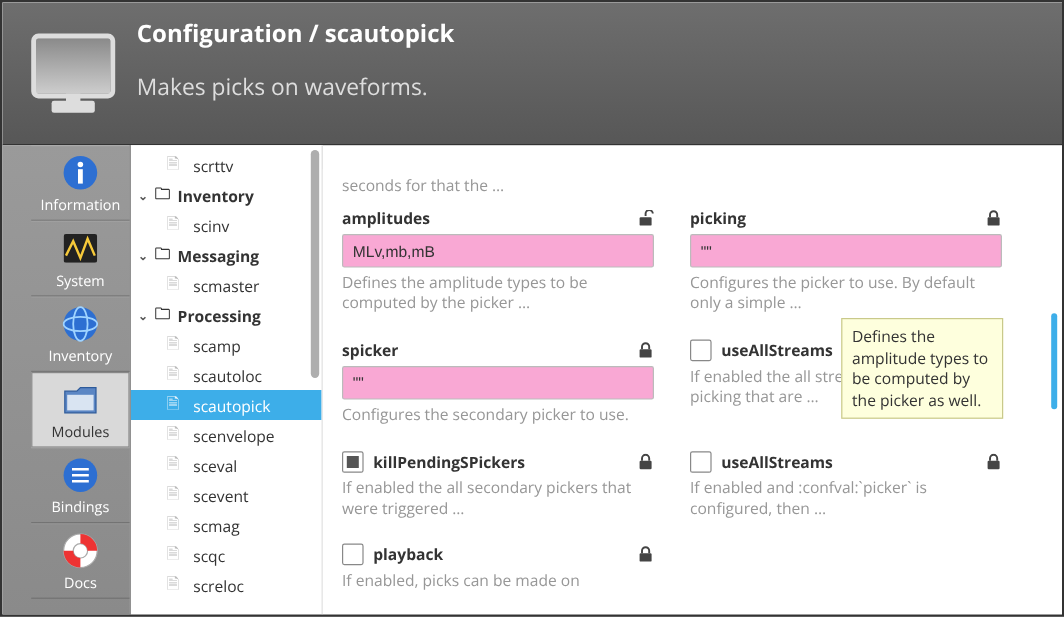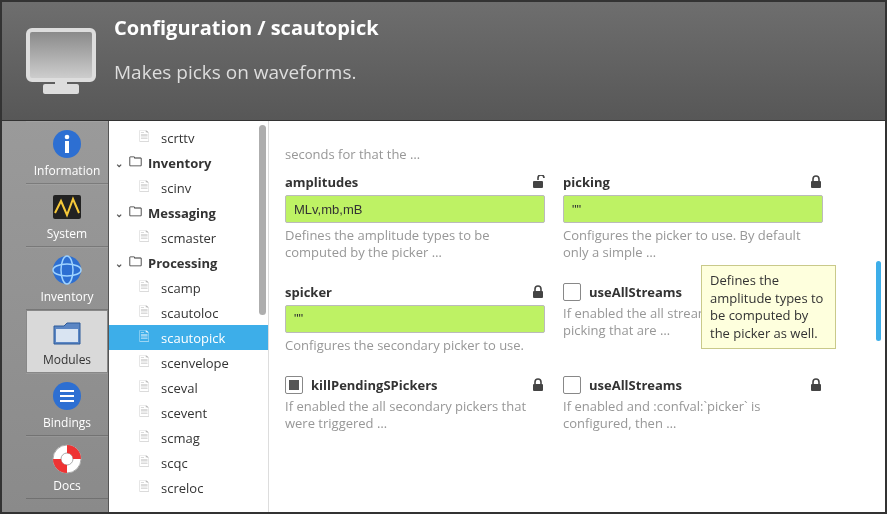--- a/index.html
+++ b/index.html
@@ -21,27 +21,27 @@
 .tree-row { display: flex; align-items: center; height: 25px; padding-left: 6px; white-space: nowrap; cursor: pointer; }
 .tree-row.cat { font-weight: bold; }
 .tree-row.leaf { padding-left: 30px; }
 .tree-row .arrow { width: 14px; font-size: 10px; color: #555; }
 .tree-row .doc-icon { width: 16px; margin-right: 6px; color: #bbb; }
 .tree-row.selected { background: #3daee9; color: #fff; }
 .tree-row.selected .doc-icon { color: #e8f4fb; }
 .content { flex: 1; background: #fff; padding: 0 16px 8px 16px; overflow: hidden; position: relative; font-size: 13px; color: #444; margin-top: 20px; }
 .content-scrollbar { position: absolute; right: 4px; top: 120px; width: 5px; height: 80px; background: #3daee9; border-radius: 3px; }
 .truncated-top { color: #979797; padding: 4px 0 10px 0; }
-.params { display: flex; flex-wrap: wrap; gap: 22px 18px; }
+.params { display: flex; flex-wrap: wrap; gap: 22px 30px; }
 .param { width: 260px; }
 .param-head { display: flex; align-items: center; justify-content: space-between; font-weight: bold; color: #333; margin-bottom: 4px; }
 .param-head .chk { width: 18px; height: 18px; border: 1px solid #888; border-radius: 2px; margin-right: 8px; display: flex; align-items: center; justify-content: center; }
 .param-head .chk.tri::after { content: ""; width: 10px; height: 10px; background: #555; }
 .lock { width: 14px; height: 14px; color: #444; flex-shrink: 0; }
-.param-input { width: 100%; height: 28px; border: 1px solid #bbb; border-radius: 2px; padding: 0 8px; font-size: 13px; color: #333; background: #bef264; }
+.param-input { width: 100%; height: 28px; border: 1px solid #bbb; border-radius: 2px; padding: 0 8px; font-size: 13px; color: #333; background: #f9a8d4; }
 .param-desc { color: #979797; font-size: 13px; margin-top: 4px; line-height: 1.3; }
 .tooltip { position: absolute; left: 432px; top: 124px; width: 135px; background: #feffdd; border: 1px solid #c9c98a; padding: 6px 8px; font-size: 13px; color: #333; line-height: 1.35; z-index: 50; }
 .left-head { display: flex; align-items: center; }
 svg { display: block; }
 </style>
 </head>
 <body>
 
 <div class="header">
   <div class="header-icon">
@@ -271,18 +271,33 @@
           <span class="lock">
               <svg width="14" height="14">
                 <rect x="2" y="6" width="10" height="7" rx="1" fill="#444"></rect>
                 <path d="M4 6 V4 a3 3 0 0 1 6 0 V6" fill="none" stroke="#444" stroke-width="1.6"></path>
               </svg>
             </span>
         </div>
         <div class="param-desc">If enabled and :confval:`picker` is configured, then …</div>
       </div>
 
+      <div class="param">
+        <div class="param-head">
+          <span class="left-head">
+              <span class="chk"></span>
+              <span>playback</span>
+            </span>
+          <span class="lock">
+              <svg width="14" height="14">
+                <rect x="2" y="6" width="10" height="7" rx="1" fill="#444"></rect>
+                <path d="M4 6 V4 a3 3 0 0 1 6 0 V6" fill="none" stroke="#444" stroke-width="1.6"></path>
+              </svg>
+            </span>
+        </div>
+        <div class="param-desc">If enabled, picks can be made on</div>
+      </div>
 
     </div>
 
     <div class="tooltip">Defines the amplitude types to be computed by the picker as well.</div>
   </div>
 </div>
 
 </body></html>

